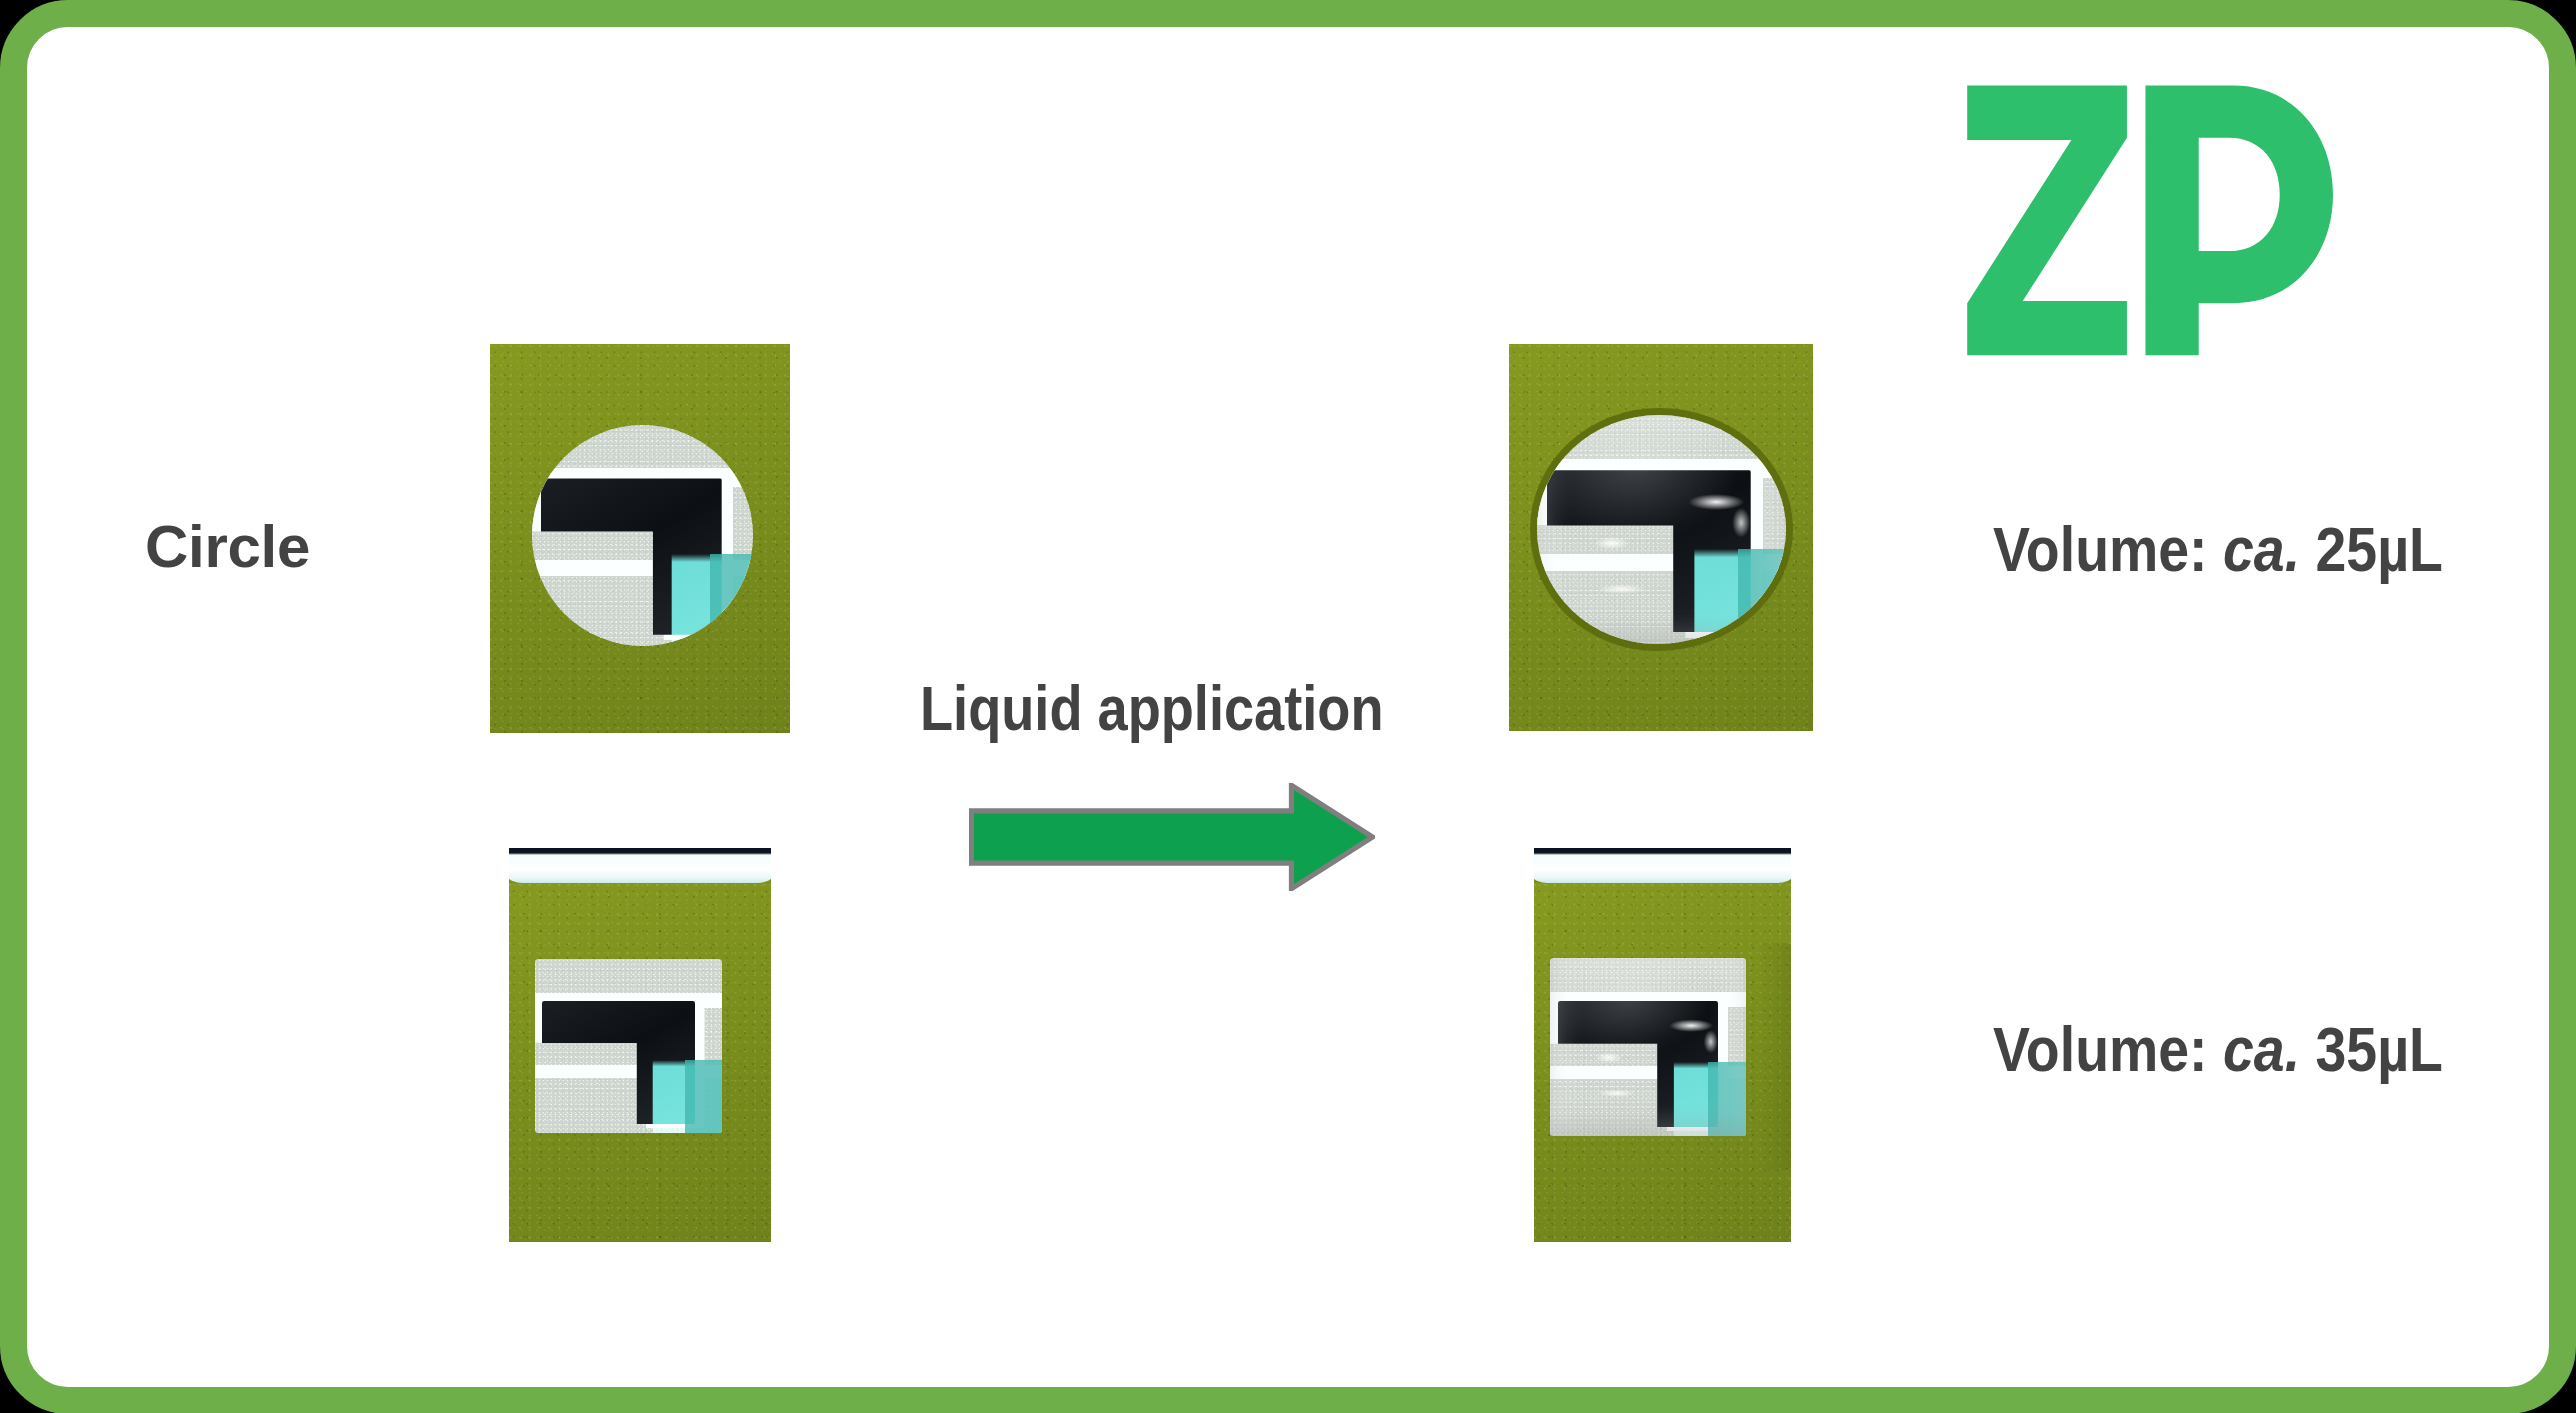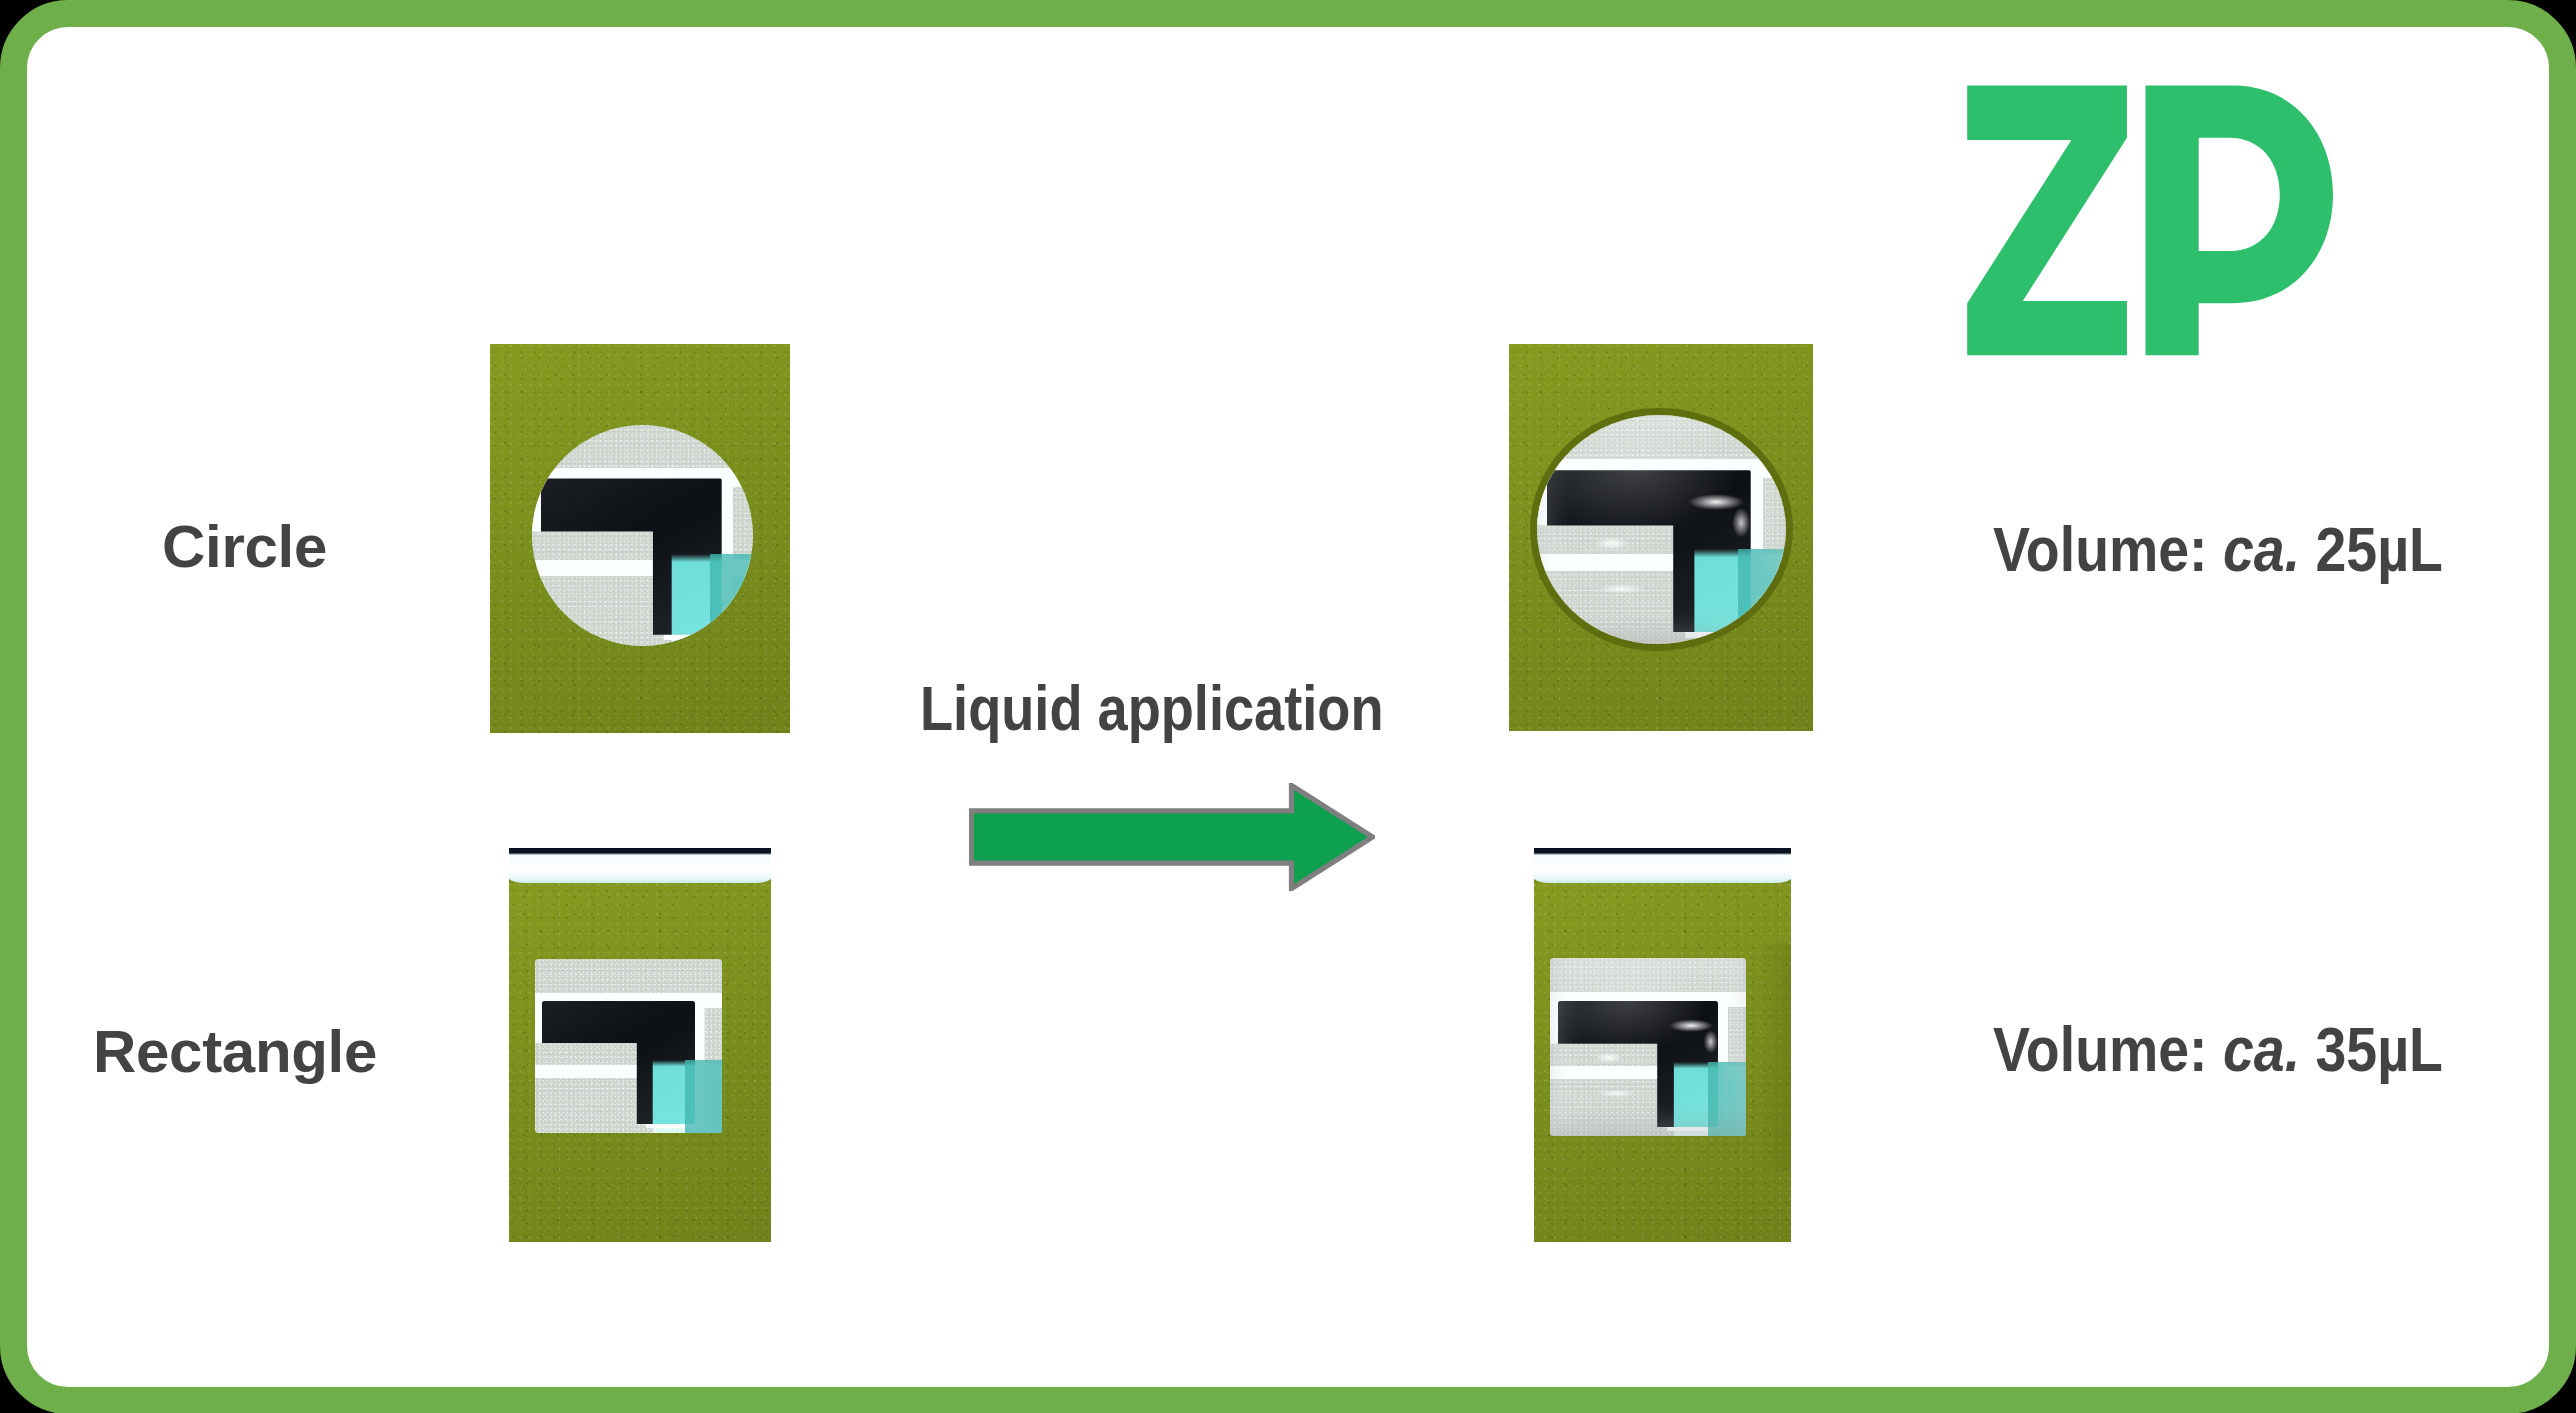--- a/index.html
+++ b/index.html
@@ -40,21 +40,21 @@
 
   
   .row-label {
     position: absolute;
     font-weight: bold;
     color: #434343;
     white-space: nowrap;
     letter-spacing: -0.3px;
   }
   #label-circle {
-    left: 162px; top: 512px;
+    left: 145px; top: 512px;
     font-size: 60px;
   }
   #label-rectangle {
     left: 93px; top: 1017px;
     font-size: 60px;
   }
 
   #liquid-application {
     position: absolute;
     left: 920px; top: 672px;
@@ -222,21 +222,20 @@
         <path d="M14 10 H152 V55 L62 196 H152 V243 H14 V198 L104 57 H14 Z"></path>
 
         <path d="M168 10 H244 C296 10 330 52 330 104 C330 156 296 198 244 198 H214 V243 H168 Z
                  M214 55 V153 H240 C268 153 284 132 284 104 C284 76 268 55 240 55 Z"></path>
       </g>
     </svg>
   </div>
 
   <div class="row-label" id="label-circle">Circle</div>
 
-  <div class="row-label" id="label-rectangle">Rectangle</div>
 
   <div id="liquid-application">Liquid application</div>
 
   <div id="arrow">
     <svg viewBox="0 0 700 186" xmlns="http://www.w3.org/2000/svg" aria-hidden="true">
       <polygon points="4,48 556,48 556,4 696,93 556,182 556,138 4,138" fill="#0DA04E" stroke="#7F7F7F" stroke-width="9" stroke-linejoin="miter"></polygon>
     </svg>
   </div>
 
   <div class="photo" style="left:490px; top:344px; width:300px; height:389px;">

